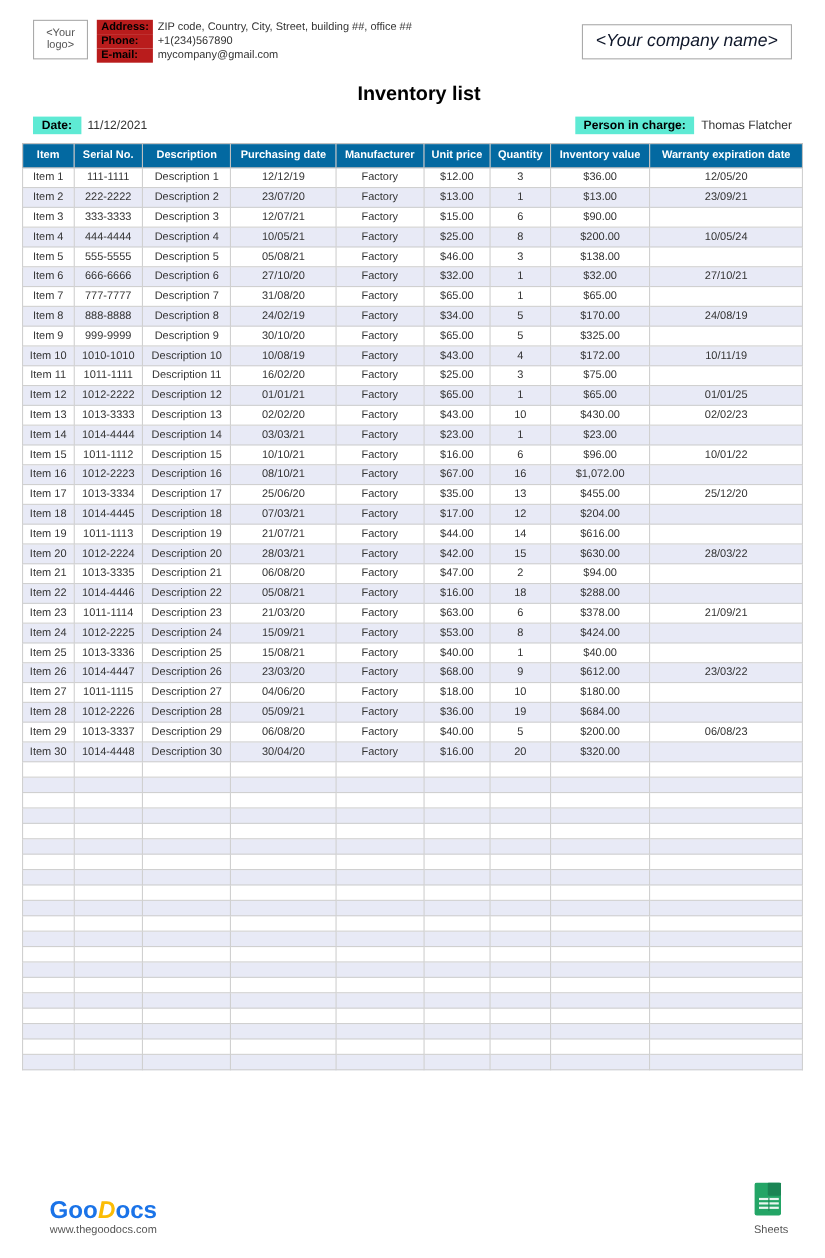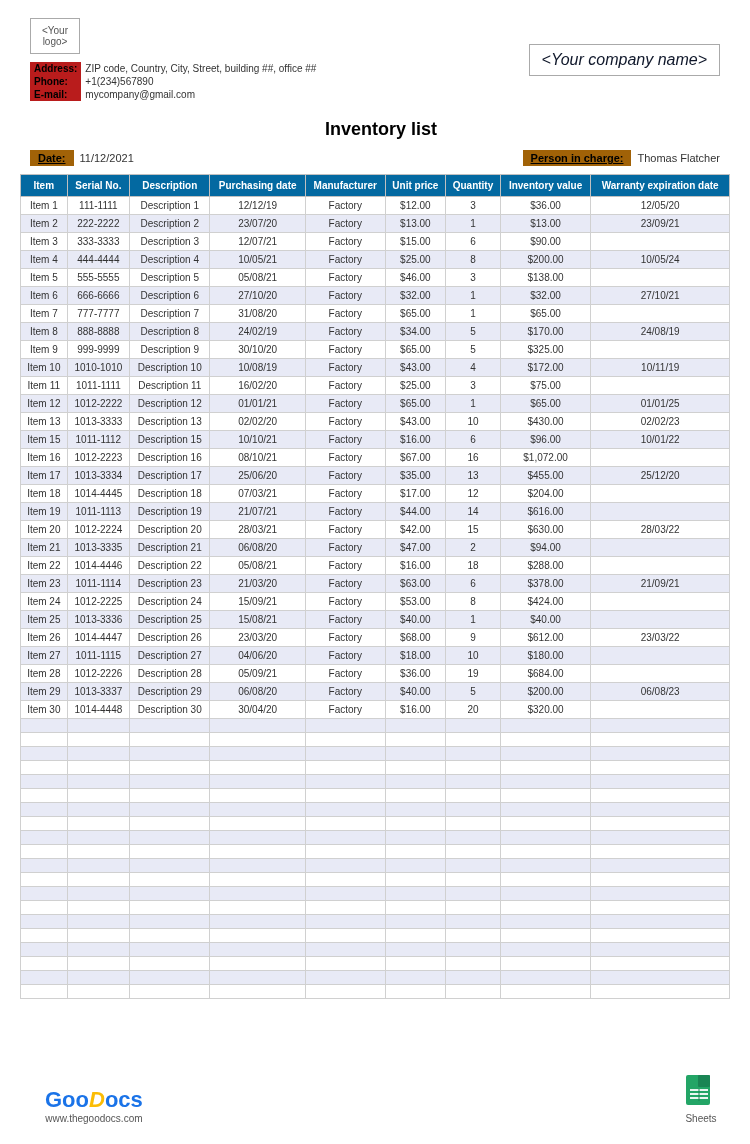--- a/index.html
+++ b/index.html
@@ -14,21 +14,21 @@
 
     
     .header-section {
       display: flex;
       justify-content: space-between;
       align-items: flex-start;
       padding: 18px 30px 10px 30px;
     }
     .logo-area {
       display: flex;
-      flex-direction: column;
+      flex-direction: row;
       align-items: flex-start;
       gap: 8px;
     }
     .logo-box {
       border: 1px solid #aaa;
       padding: 6px 10px;
       font-size: 10px;
       color: #555;
       text-align: center;
       min-width: 50px;
@@ -73,26 +73,25 @@
       justify-content: space-between;
       padding: 4px 30px;
       margin-bottom: 4px;
     }
     .meta-left, .meta-right {
       display: flex;
       align-items: center;
       gap: 6px;
     }
     .meta-label {
-      background: #a16207;
+      background: #5eead4;
       font-weight: bold;
       font-size: 11px;
       padding: 2px 8px;
       color: #000;
-      text-decoration: underline;
     }
     .meta-value {
       font-size: 11px;
       color: #333;
     }
 
     
     .table-wrapper {
       padding: 0 20px;
     }
@@ -366,20 +365,31 @@
           <td>1013-3333</td>
           <td>Description 13</td>
           <td>02/02/20</td>
           <td>Factory</td>
           <td>$43.00</td>
           <td>10</td>
           <td>$430.00</td>
           <td>02/02/23</td>
         </tr>
         <tr>
+          <td>Item 14</td>
+          <td>1014-4444</td>
+          <td>Description 14</td>
+          <td>03/03/21</td>
+          <td>Factory</td>
+          <td>$23.00</td>
+          <td>1</td>
+          <td>$23.00</td>
+          <td></td>
+        </tr>
+        <tr>
           <td>Item 15</td>
           <td>1011-1112</td>
           <td>Description 15</td>
           <td>10/10/21</td>
           <td>Factory</td>
           <td>$16.00</td>
           <td>6</td>
           <td>$96.00</td>
           <td>10/01/22</td>
         </tr>

